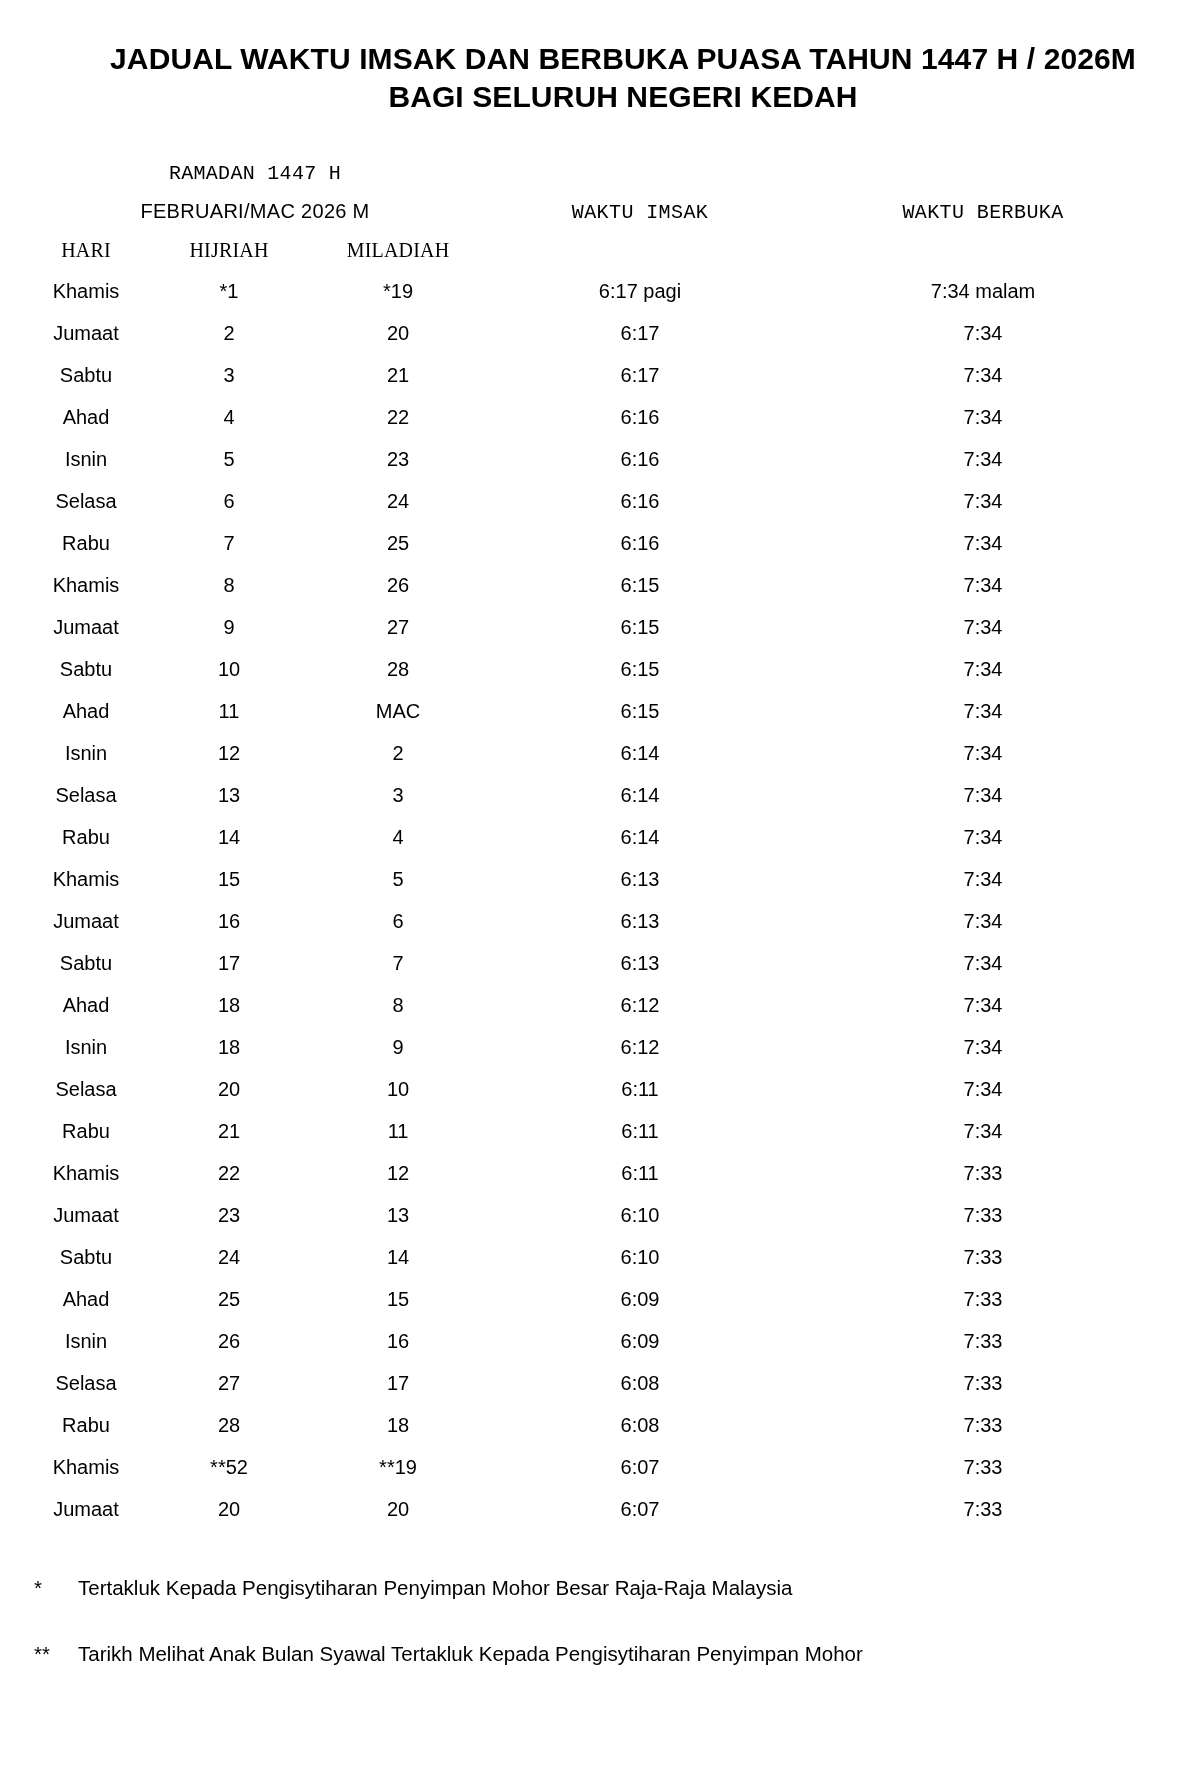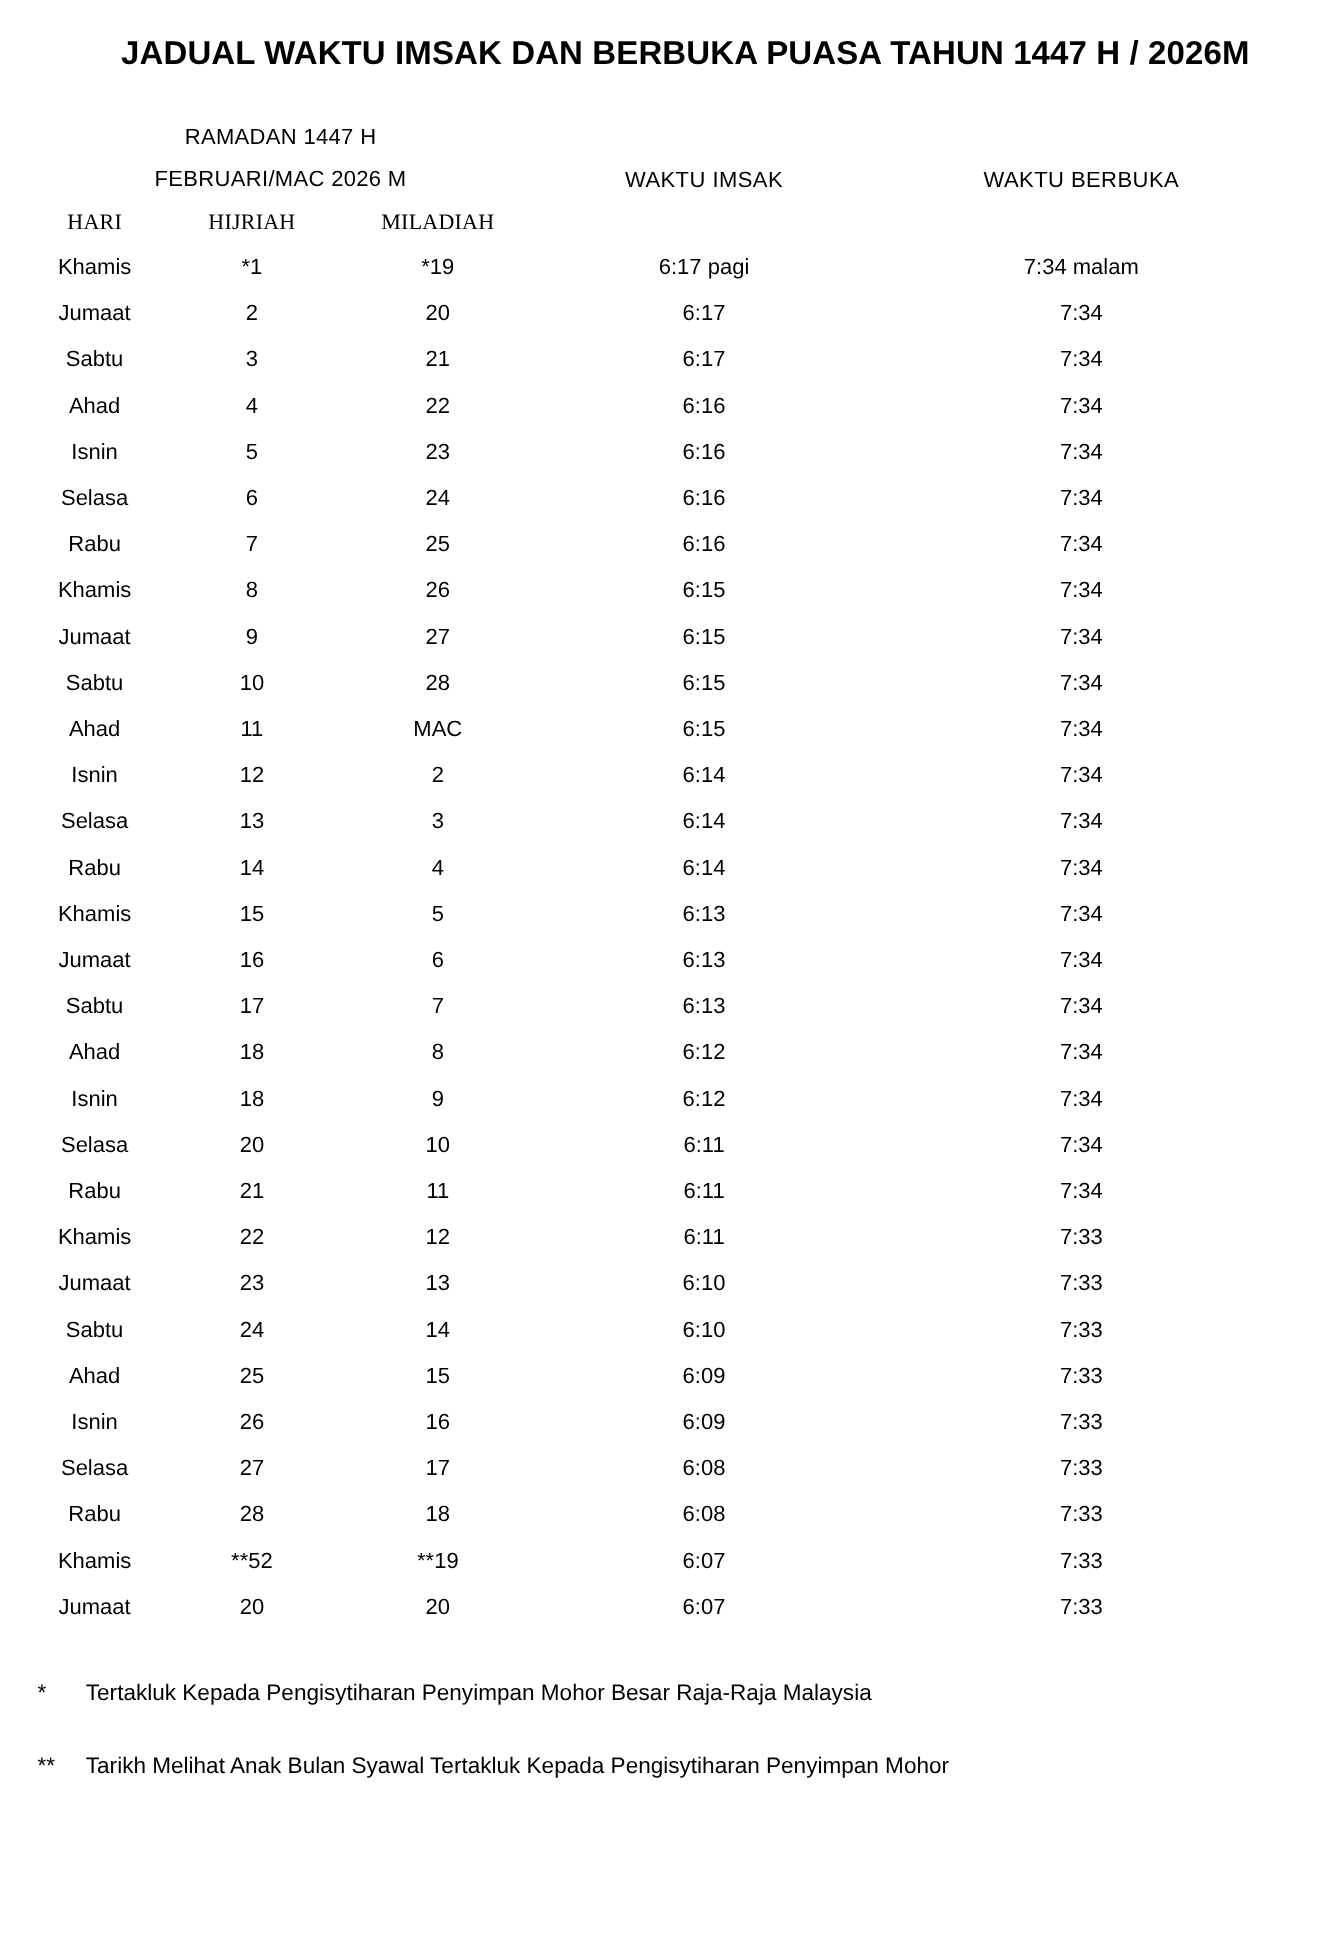--- a/index.html
+++ b/index.html
@@ -19,21 +19,21 @@
 
   .page {
     width: 1200px;
     height: 1765px;
     padding: 0;
     position: relative;
   }
 
   
   .title-block {
-    padding-top: 30px;
+    padding-top: 40px;
     text-align: center;
     margin-left: 46px;
   }
   .title-line {
     font-size: 30px;
     font-weight: bold;
     letter-spacing: 0.1px;
     line-height: 1.28;
     white-space: nowrap;
   }
@@ -100,21 +100,21 @@
     font-weight: bold;
     font-size: 22px;
     letter-spacing: 0.3px;
   }
   .hdr-side {
     font-weight: bold;
     font-size: 22px;
     letter-spacing: 0.4px;
   }
 
-  tr.head-a td { height: 38px; }
+  tr.head-a td { height: 38px; font-family: Liberation Mono, monospace; }
   tr.head-b td { height: 38px; }
   tr.head-c td { height: 40px; font-family: Liberation Serif, serif; }
   tr.data td   { height: 42px; }
 
   td.hari-cell    { font-size: 20px; }
   td.num-cell     { font-size: 20px; }
   td.time-cell    { font-size: 20px; }
 
   
   .notes {
@@ -139,20 +139,21 @@
     white-space: nowrap;
   }
 </style>
 </head>
 <body>
 
 <div class="page">
 
   <div class="title-block">
     <div class="title-line">JADUAL WAKTU IMSAK DAN BERBUKA PUASA TAHUN 1447 H / 2026M</div>
+    <div class="title-line">BAGI SELURUH NEGERI KEDAH</div>
   </div>
 
   <div class="table-wrap">
     <table class="jadual">
       <colgroup>
         <col class="c-hari">
         <col class="c-hijriah">
         <col class="c-miladiah">
         <col class="c-gap">
         <col class="c-imsak">

